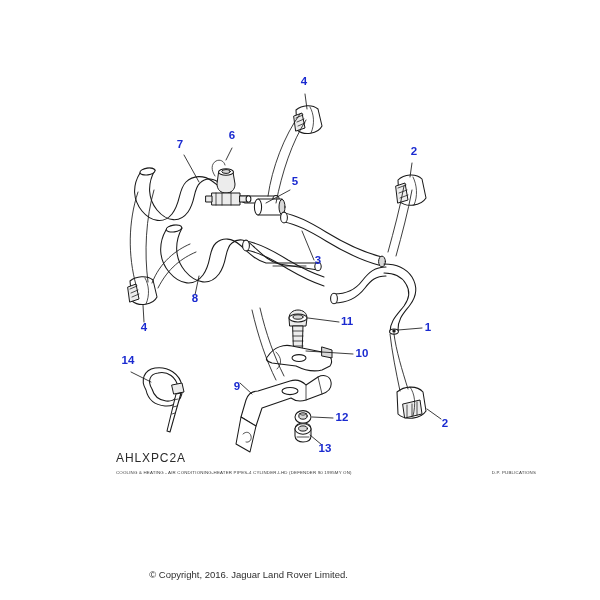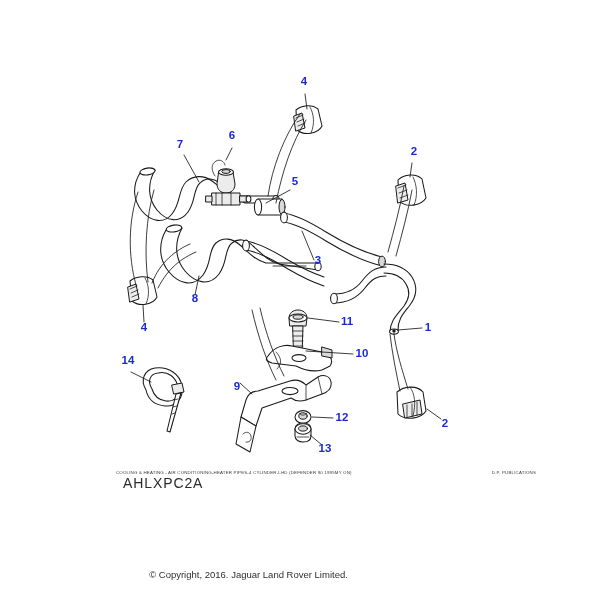--- a/index.html
+++ b/index.html
@@ -32,27 +32,26 @@
     display: block;
   }
   .callout-text {
     font-family: "Liberation Sans", sans-serif;
     font-size: 11.5px;
     font-weight: bold;
     fill: #1a2ad0;
   }
   .drawing-code {
     position: absolute;
-    left: 123px;
+    left: 116px;
     top: 451px;
-    font-size: 14px;
+    font-size: 12px;
     letter-spacing: 0.9px;
     color: #2b2b2b;
     white-space: nowrap;
-    margin-top: 24px;
   }
   .caption-row {
     position: absolute;
     left: 116px;
     top: 470px;
     width: 420px;
     display: flex;
     justify-content: space-between;
     align-items: baseline;
   }

